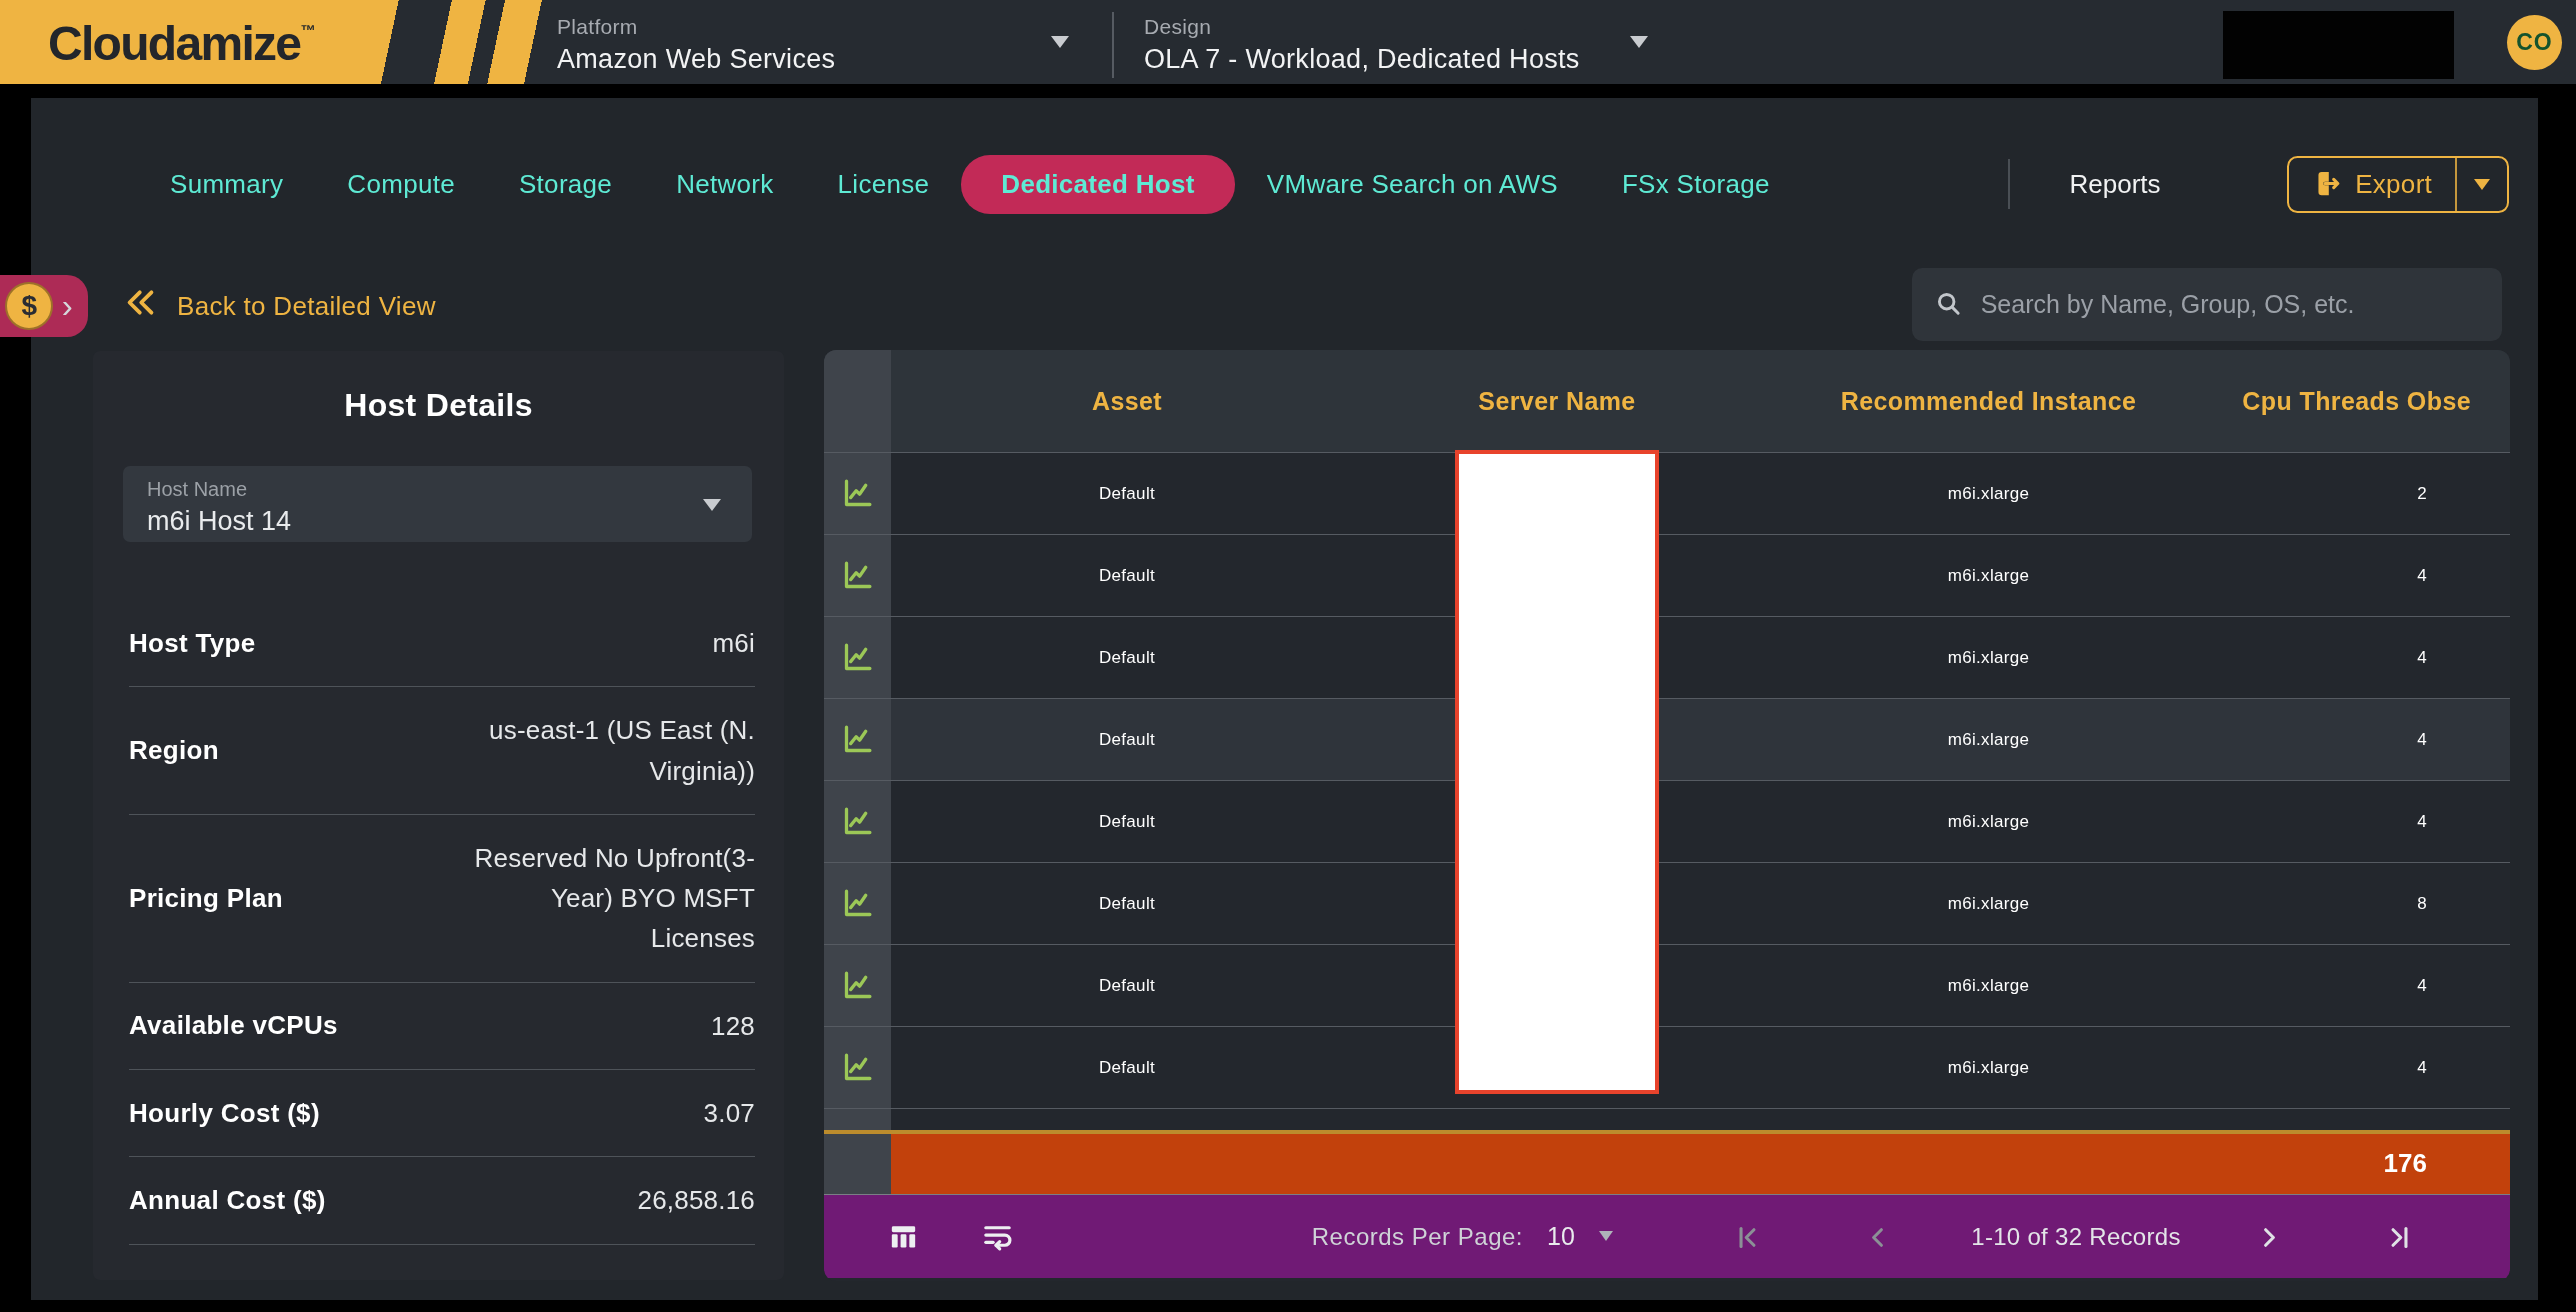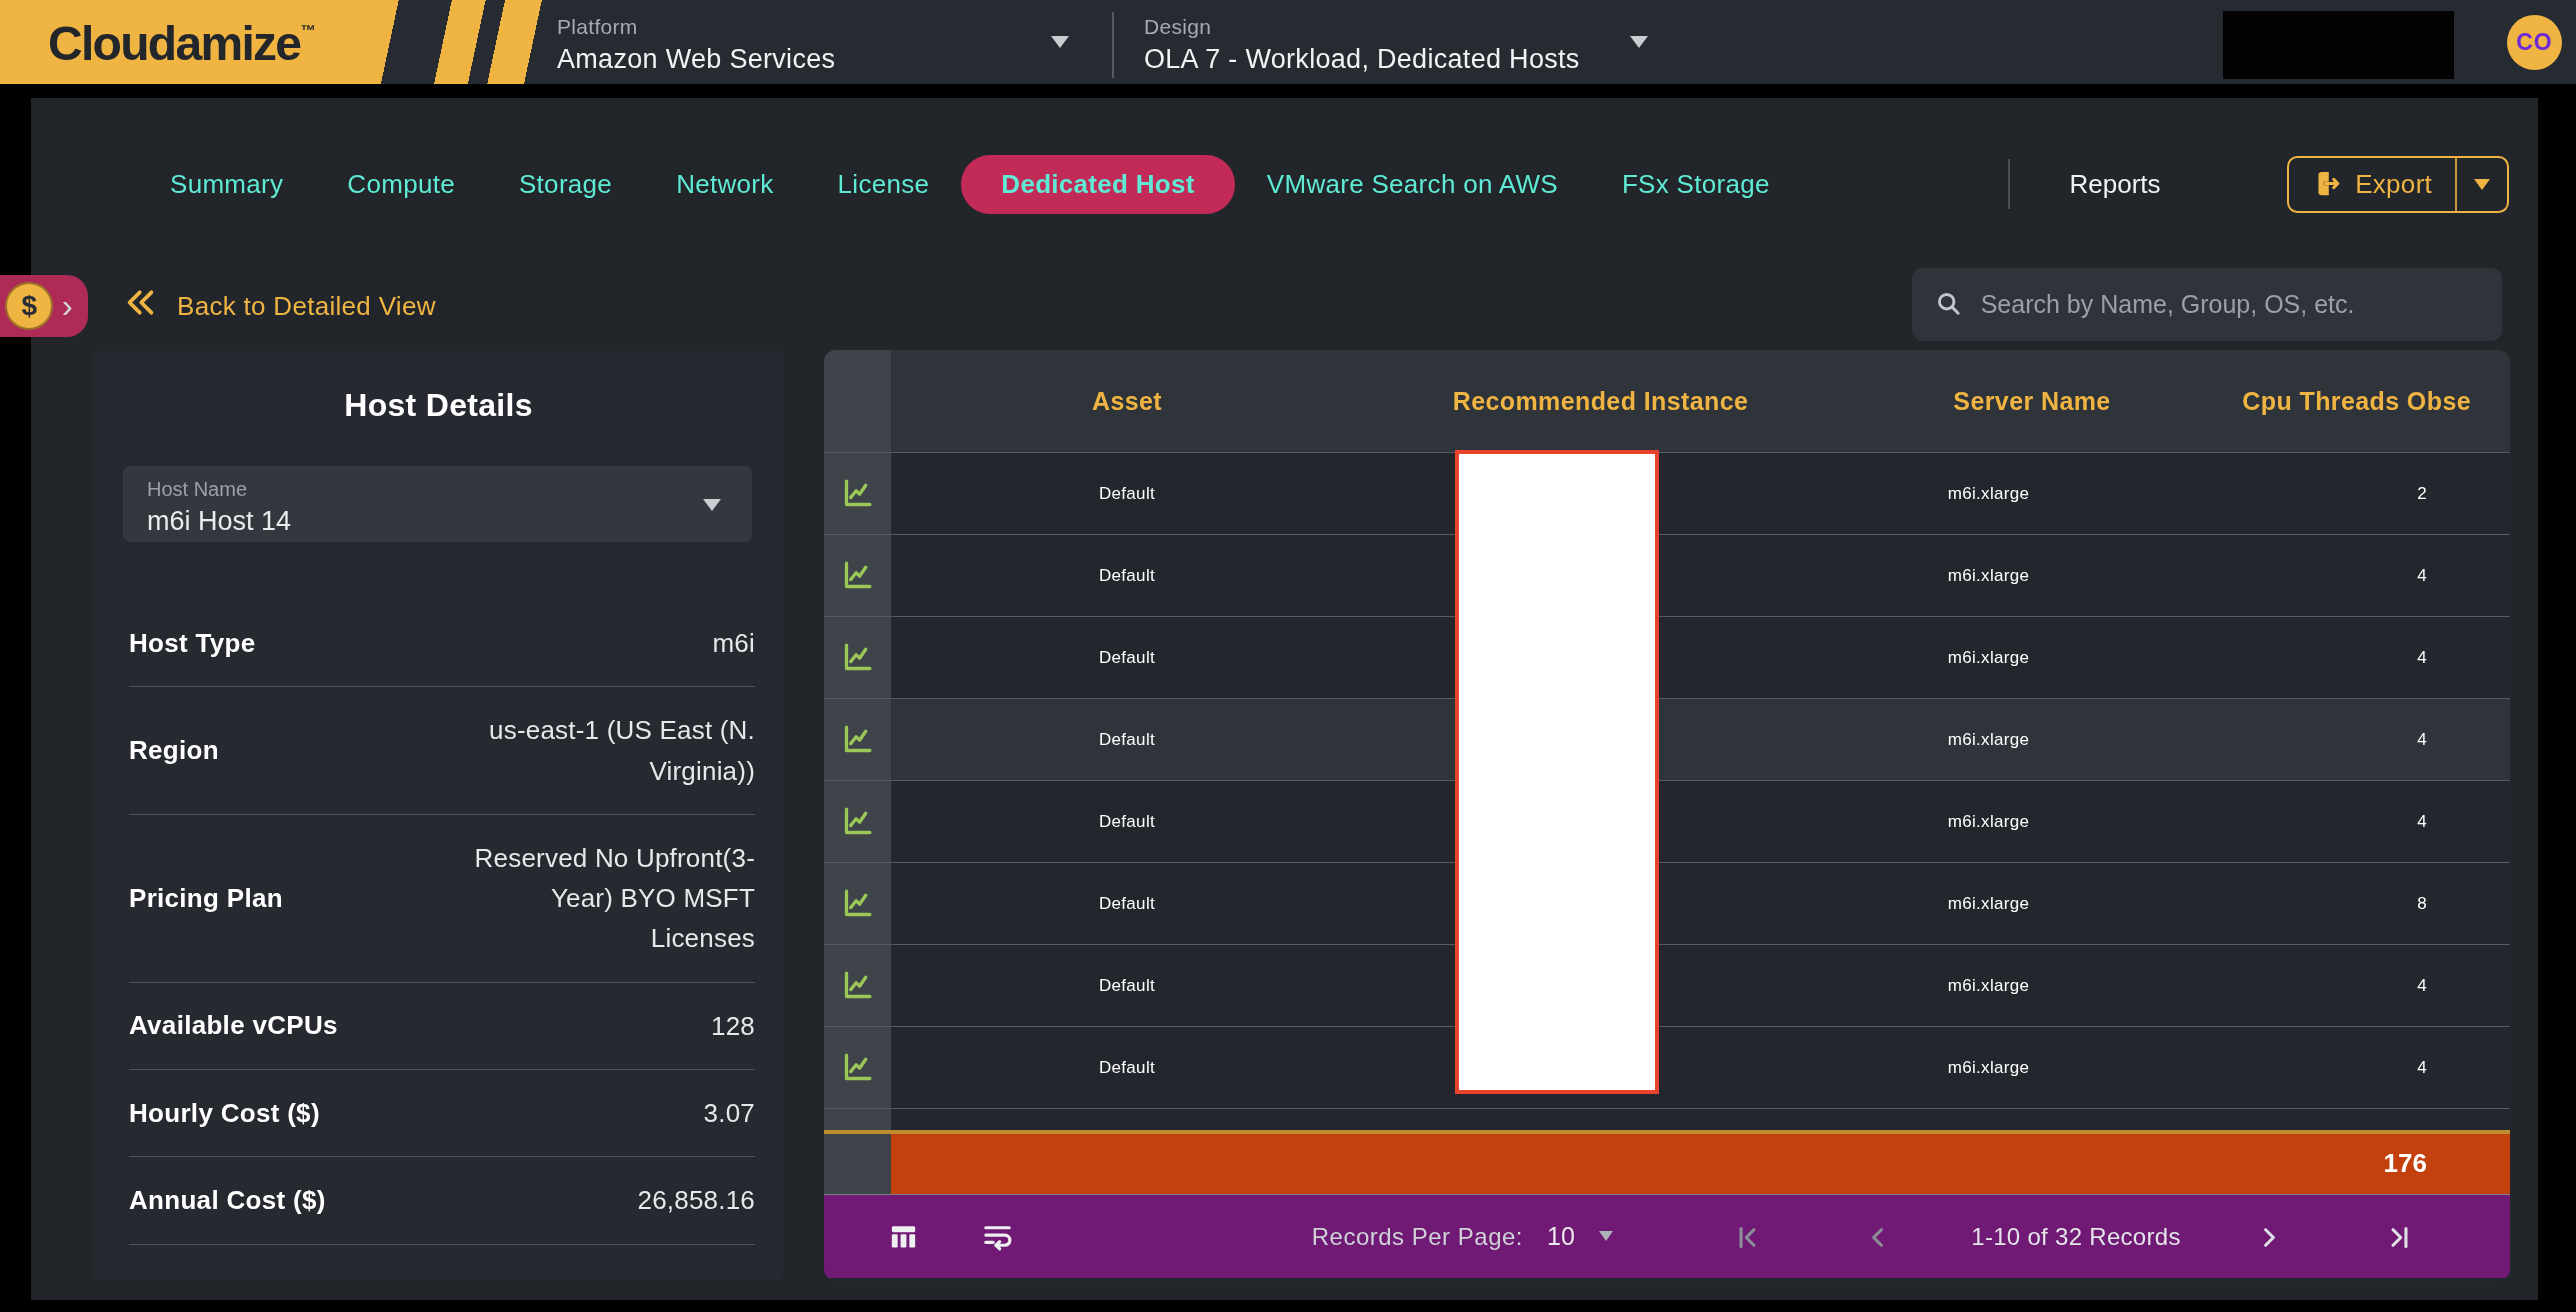--- a/index.html
+++ b/index.html
@@ -17,21 +17,21 @@
   .hd-select { position:absolute; top:15px; }
   .hd-label { font-size:21px; color:#A7ABB1; letter-spacing:0.3px; }
   .hd-value { font-size:27px; color:#F2F3F4; margin-top:5.2px; letter-spacing:0.3px; }
   .caret { width:0; height:0; border-left:9.5px solid transparent; border-right:9.5px solid transparent;
            border-top:12px solid #C9CCD0; }
   #platform-caret { position:absolute; left:1051px; top:36px; }
   #design-caret { position:absolute; left:1630px; top:36px; }
   #header-divider { position:absolute; left:1112px; top:12px; width:1.7px; height:66px; background:#565B62; }
   #header-redaction { position:absolute; left:2223px; top:11.2px; width:231px; height:68px; background:#020202; }
   #avatar { position:absolute; left:2507px; top:14.7px; width:55px; height:55px; border-radius:50%;
-            background:#EFB442; color:#6d28d9; font-size:23px; font-weight:700; letter-spacing:0.9px;
+            background:#EFB442; color:#14532d; font-size:23px; font-weight:700; letter-spacing:0.9px;
             display:flex; align-items:center; justify-content:center; }
 
   
   #panel { position:absolute; left:31px; top:98px; width:2507px; height:1202px; background:#22262B; }
 
   
   #tabs { position:absolute; left:138px; top:155px; height:59px; display:flex; align-items:center; }
   .tab { padding:0 32px; font-size:26px; color:#5eead4; letter-spacing:0.3px; white-space:nowrap; cursor:pointer; }
   .tab.active { background:#C22A57; border-radius:29px; height:59px; display:flex; align-items:center;
                 padding:0 40px; font-weight:600; }
@@ -221,22 +221,22 @@
       <div class="field-label">Annual Cost ($)</div>
       <div class="field-value">26,858.16</div>
     </div>
   </div>
 </div>
 
 <div id="table-card">
   <div id="thead">
     <div class="cell c-icon"></div>
     <div class="cell c-asset">Asset</div>
+    <div class="cell c-server">Server Name</div>
     <div class="cell c-rec">Recommended Instance</div>
-    <div class="cell c-server">Server Name</div>
     <div class="cell c-threads">Cpu Threads Obse</div>
   </div>
 
   <div class="trow">
     <div class="cell c-icon">
         <svg width="33" height="33" viewBox="0 0 24 24" fill="none" stroke="#9CC857" stroke-width="2.4" stroke-linecap="round" stroke-linejoin="round">
           <path d="M4 3v17h17"></path>
           <path d="M7 15l4-5 2.5 2.5L18 6"></path>
         </svg>
       </div>

